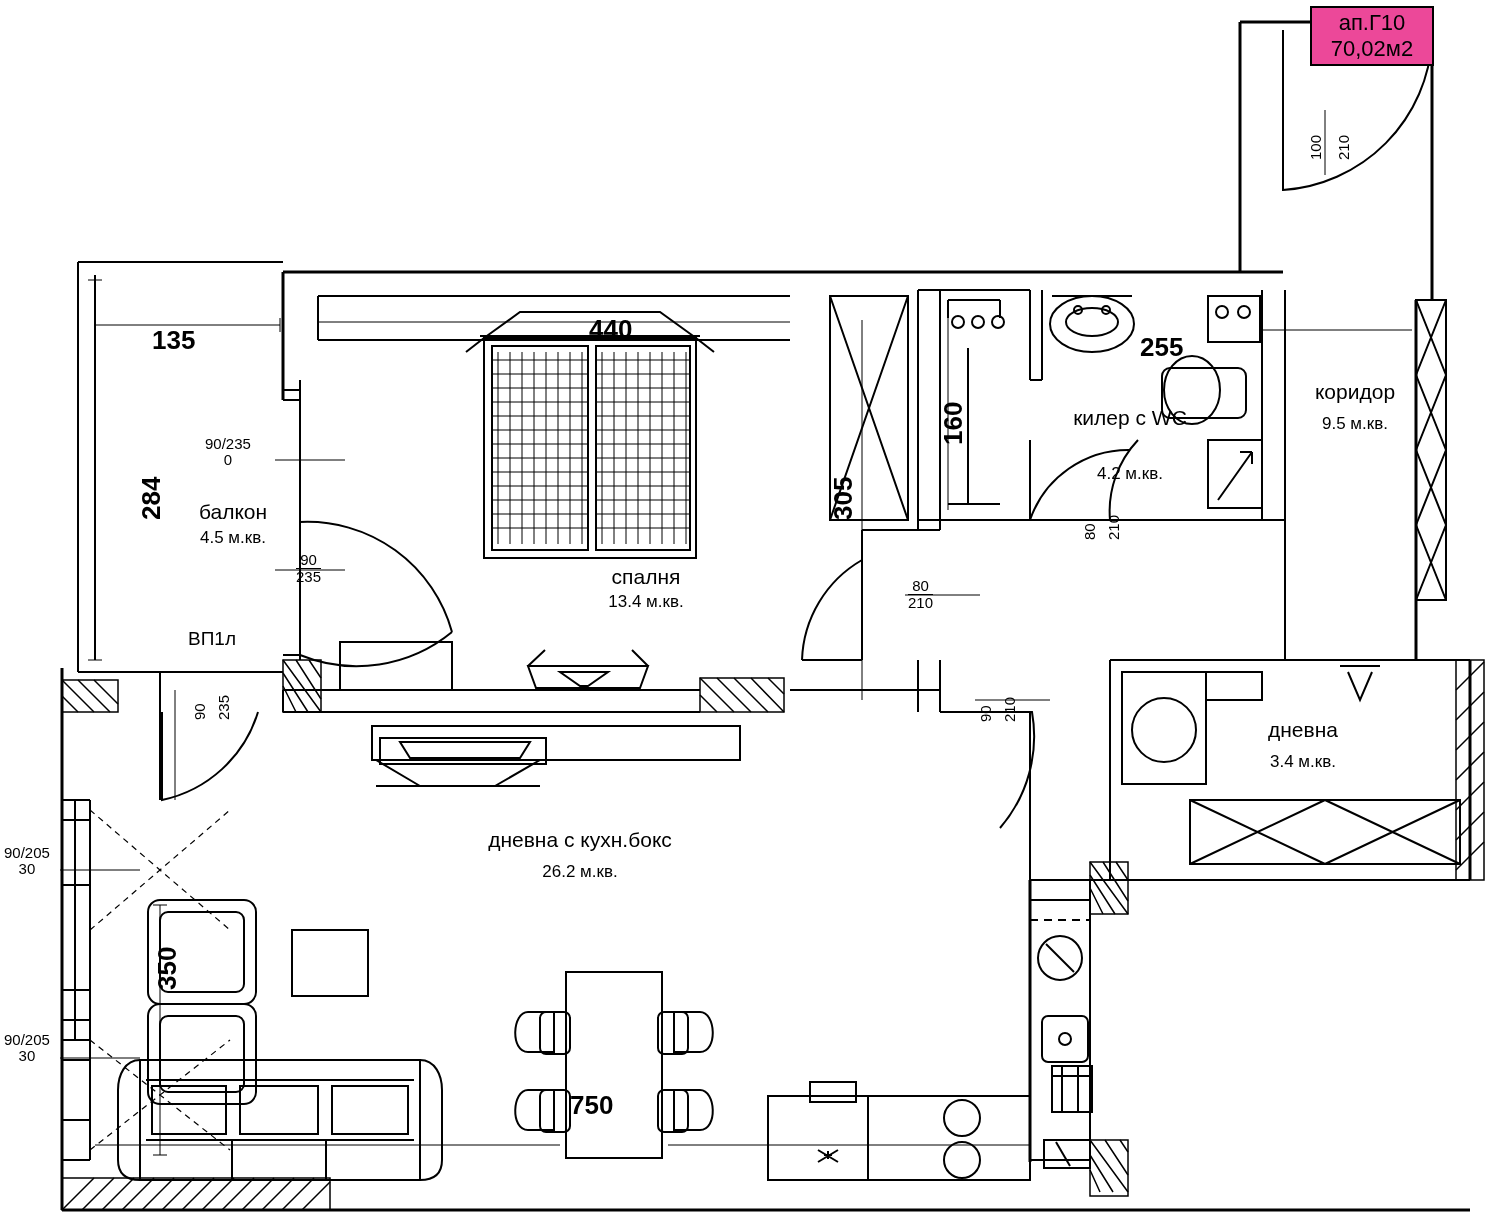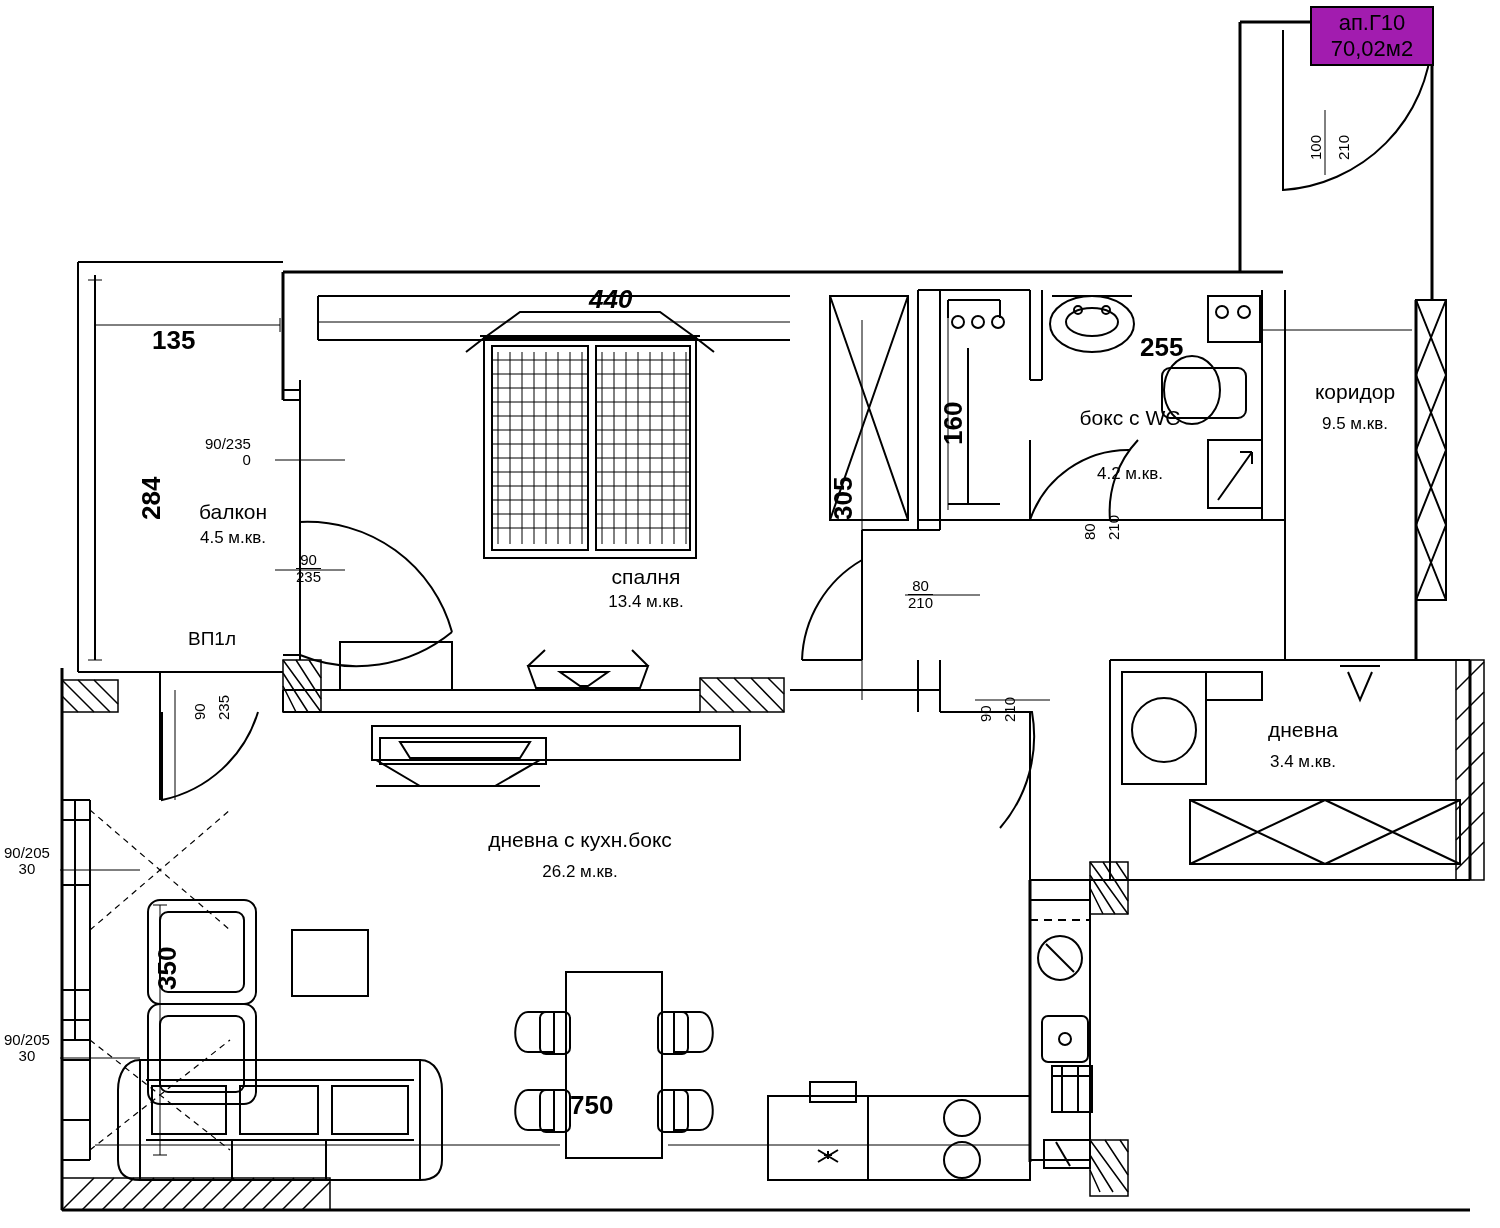--- a/index.html
+++ b/index.html
@@ -5,21 +5,21 @@
   html,body{margin:0;padding:0;background:#ffffff;}
   body{font-family:"Liberation Sans", sans-serif;}
   #stage{position:relative;width:1500px;height:1228px;background:#fff;overflow:hidden;}
   #plan{position:absolute;left:0;top:0;width:1500px;height:1228px;}
   .lbl{position:absolute;color:#000;white-space:nowrap;}
   .room-name{font-size:21px;}
   .room-area{font-size:17px;}
   .dim{font-size:26px;font-weight:bold;}
   .dim-frac{font-size:15px;line-height:1.05;text-align:center;}
   .vert{transform:rotate(-90deg);transform-origin:left top;}
-  .title-box{position:absolute;border:2px solid #000;background:#a21caf;padding:2px 6px;text-align:center;font-size:22px;line-height:1.18;}
+  .title-box{position:absolute;border:2px solid #000;background:#ec4899;padding:2px 6px;text-align:center;font-size:22px;line-height:1.18;}
   .center{text-align:center;}
 </style>
 </head>
 <body>
 
 <div id="stage">
 
   <svg id="plan" viewBox="0 0 1500 1228">
     <g fill="none" stroke="#000" stroke-width="3">
 
@@ -289,49 +289,49 @@
     <div>ап.Г10</div>
     <div>70,02м2</div>
   </div>
 
   <div class="lbl room-name center" style="left:178px;top:500px;width:110px;">балкон</div>
   <div class="lbl room-area center" style="left:178px;top:528px;width:110px;">4.5 м.кв.</div>
 
   <div class="lbl room-name center" style="left:556px;top:565px;width:180px;">спалня</div>
   <div class="lbl room-area center" style="left:556px;top:592px;width:180px;">13.4 м.кв.</div>
 
-  <div class="lbl room-name center" style="left:1040px;top:406px;width:180px;">бокс с WC</div>
+  <div class="lbl room-name center" style="left:1040px;top:406px;width:180px;">килер с WC</div>
   <div class="lbl room-area center" style="left:1040px;top:464px;width:180px;">4.2 м.кв.</div>
 
   <div class="lbl room-name center" style="left:1290px;top:380px;width:130px;">коридор</div>
   <div class="lbl room-area center" style="left:1290px;top:414px;width:130px;">9.5 м.кв.</div>
 
   <div class="lbl room-name center" style="left:1238px;top:718px;width:130px;">дневна</div>
   <div class="lbl room-area center" style="left:1228px;top:752px;width:150px;">3.4 м.кв.</div>
 
   <div class="lbl room-name center" style="left:430px;top:828px;width:300px;">дневна с кухн.бокс</div>
   <div class="lbl room-area center" style="left:430px;top:862px;width:300px;">26.2 м.кв.</div>
 
   <div class="lbl dim" style="left:152px;top:325px;">135</div>
   <div class="lbl dim vert" style="left:136px;top:520px;">284</div>
-  <div class="lbl dim" style="left:589px;top:284px;font-style:italic;">440</div>
+  <div class="lbl dim" style="left:589px;top:314px;">440</div>
   <div class="lbl dim vert" style="left:828px;top:520px;">305</div>
   <div class="lbl dim vert" style="left:938px;top:445px;">160</div>
   <div class="lbl dim" style="left:1140px;top:332px;">255</div>
   <div class="lbl dim vert" style="left:152px;top:990px;">350</div>
   <div class="lbl dim" style="left:570px;top:1090px;text-align:center;">750</div>
 
   <div class="lbl dim-frac vert" style="left:1308px;top:160px;">
     <span>100</span>
   </div>
   <div class="lbl dim-frac vert" style="left:1336px;top:160px;">
     <span>210</span>
   </div>
 
-  <div class="lbl dim-frac" style="left:205px;top:436px;text-align:right;">
+  <div class="lbl dim-frac" style="left:205px;top:436px;">
     <div>90/235</div>
     <div>0</div>
   </div>
 
   <div class="lbl dim-frac" style="left:296px;top:552px;">
     <div>90</div>
     <div style="border-top:1px solid #000;">235</div>
   </div>
 
   <div class="lbl dim-frac vert" style="left:192px;top:720px;">

